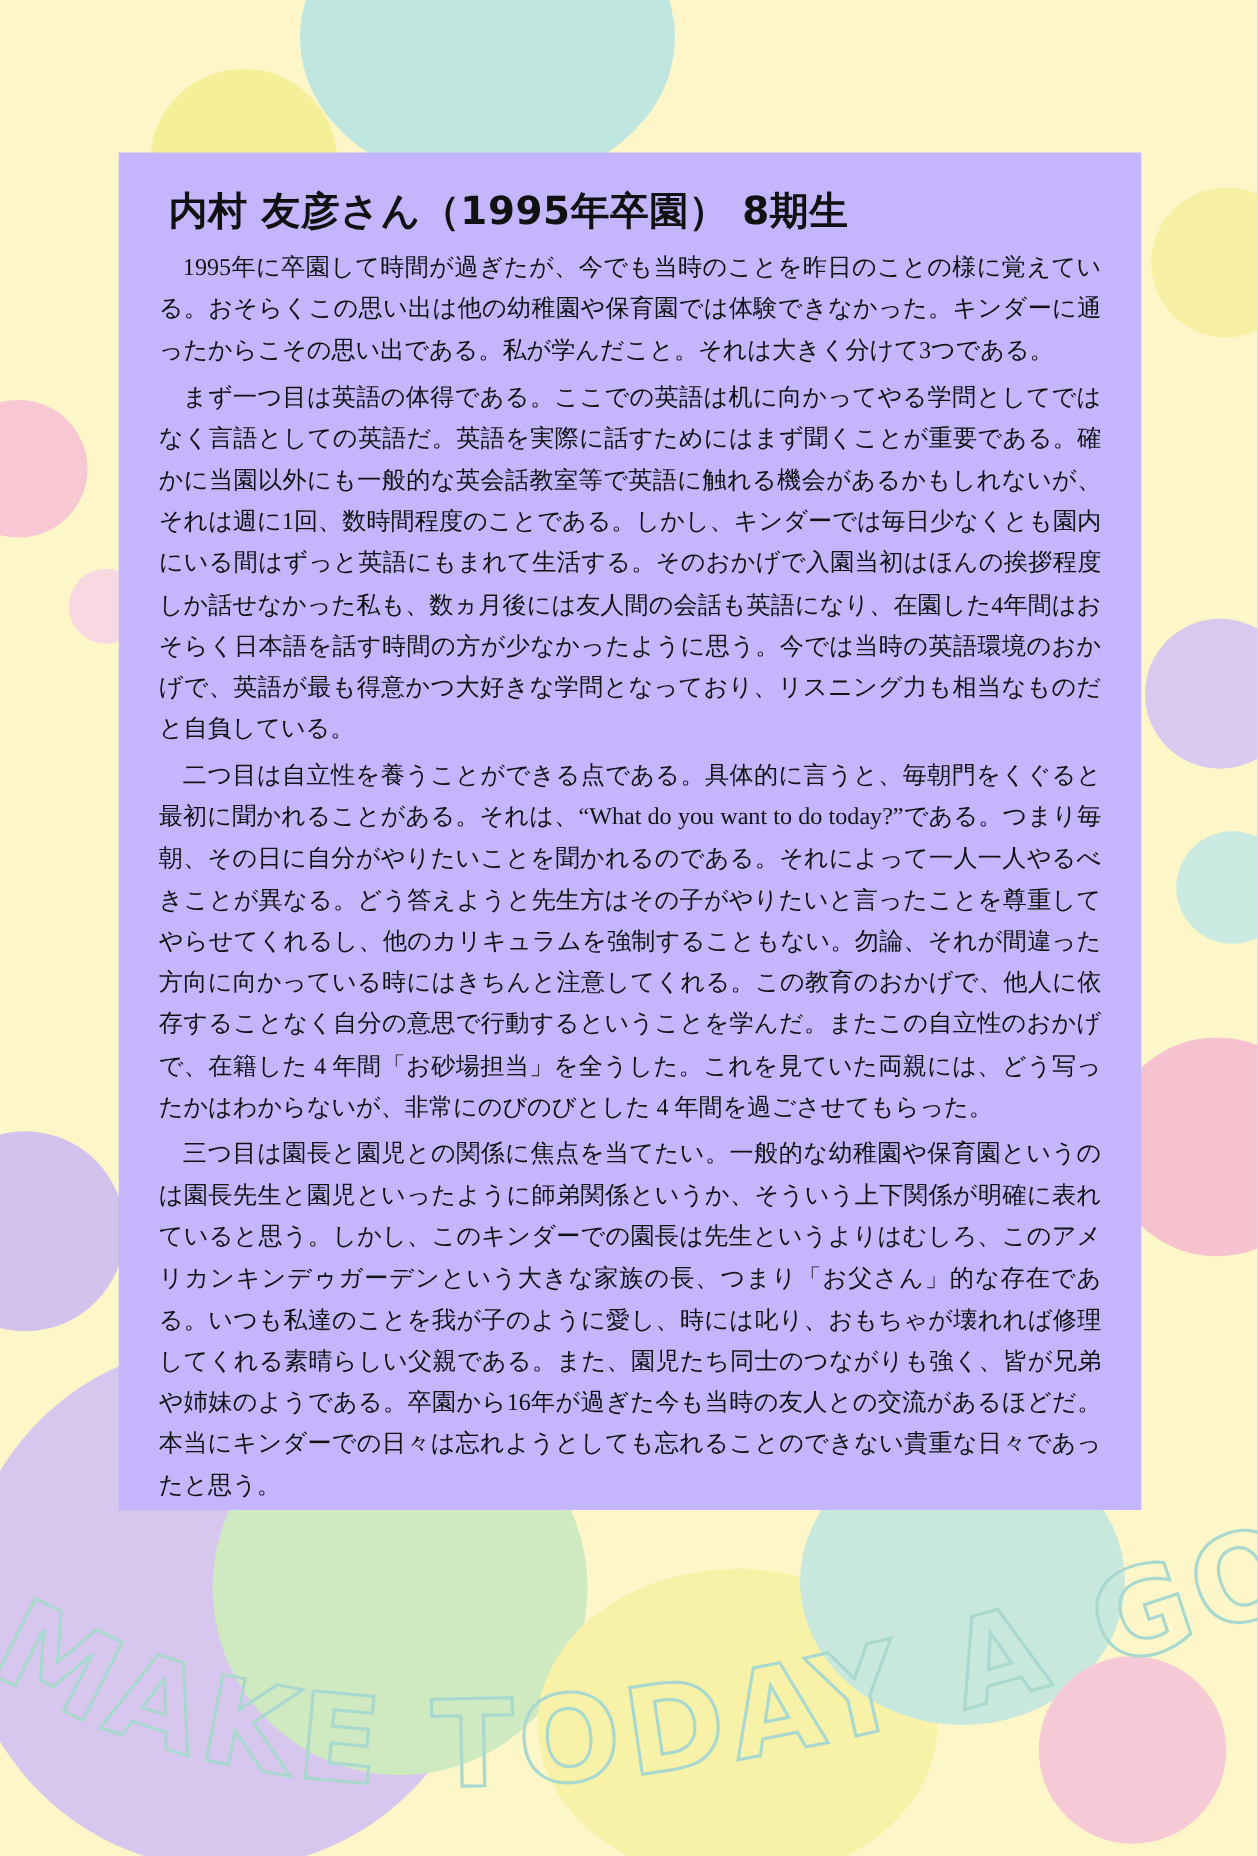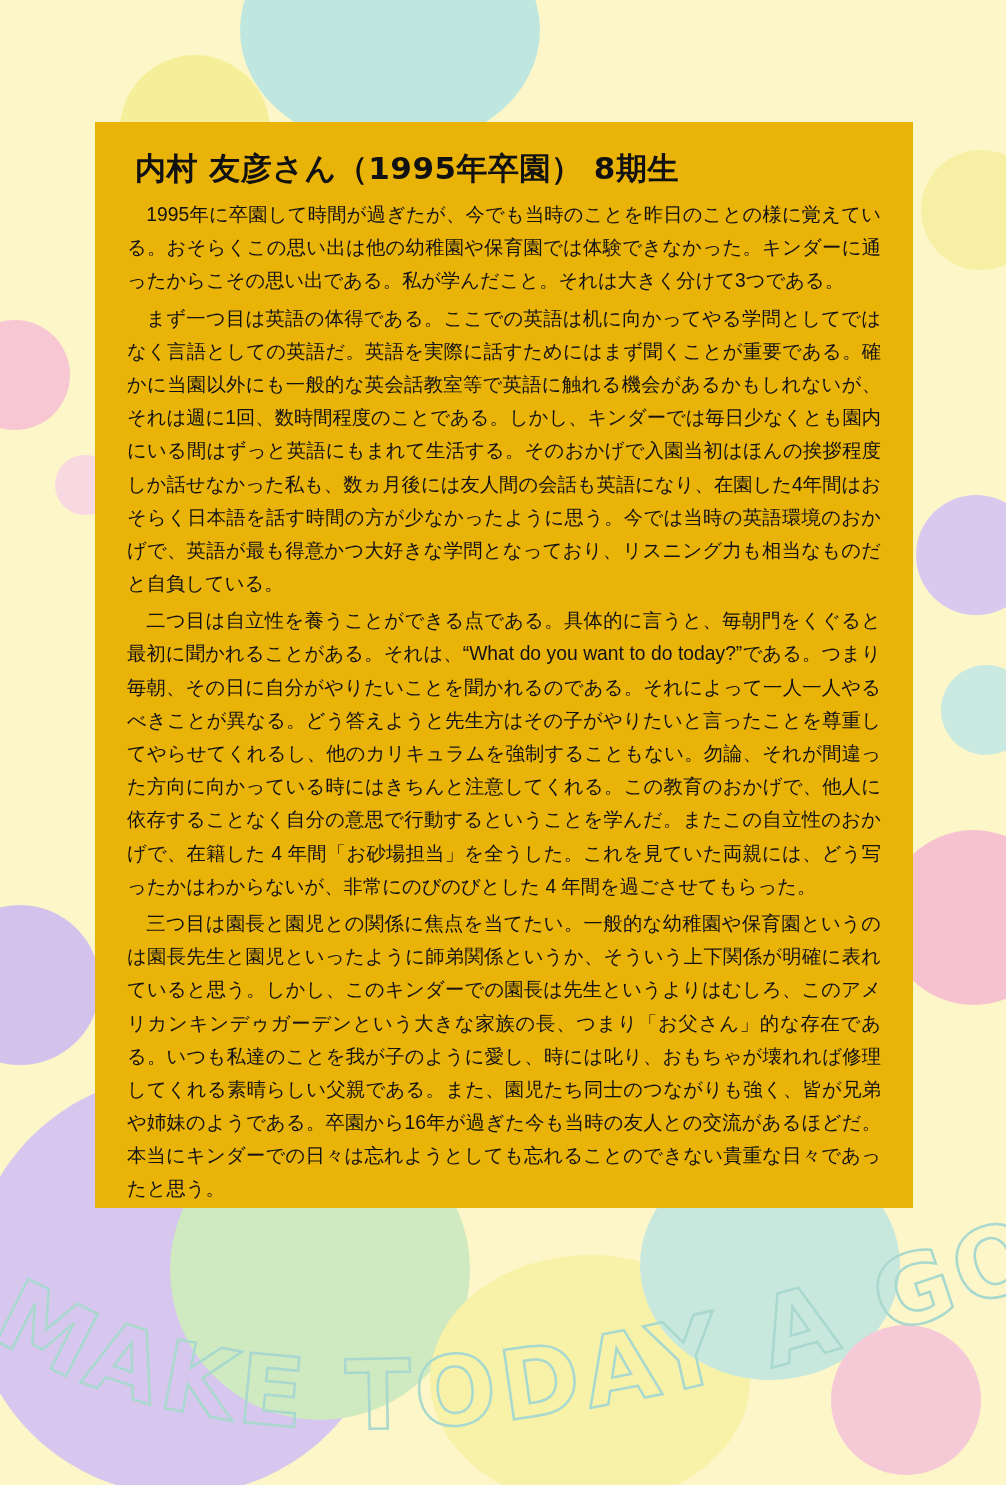--- a/index.html
+++ b/index.html
@@ -59,36 +59,36 @@
     stroke-width: 2.5px;
   }
 
   
   .card {
     position: absolute;
     left: 95px;
     top: 122px;
     width: 818px;
     height: 1086px;
-    background: #eab308;
+    background: #c4b5fd;
     z-index: 2;
     box-sizing: border-box;
     padding: 26px 32px 20px 32px;
   }
   .doc-title {
     font-family: "DejaVu Sans", sans-serif;
     font-size: 31px;
     font-weight: bold;
     color: #111111;
     margin: 0 0 8px 8px;
     letter-spacing: 0.5px;
     white-space: nowrap;
   }
   .doc-body {
-    font-family: Liberation Sans, sans-serif;
+    font-family: Liberation Serif, serif;
     font-size: 19.3px;
     line-height: 1.72;
     color: #121212;
     text-align: justify;
     text-justify: inter-character;
   }
   .doc-body p {
     margin: 0 0 4px 0;
     text-indent: 1em;
   }

